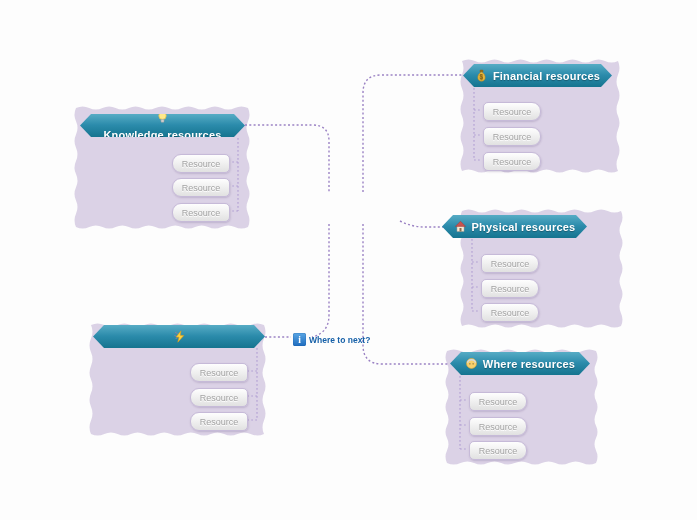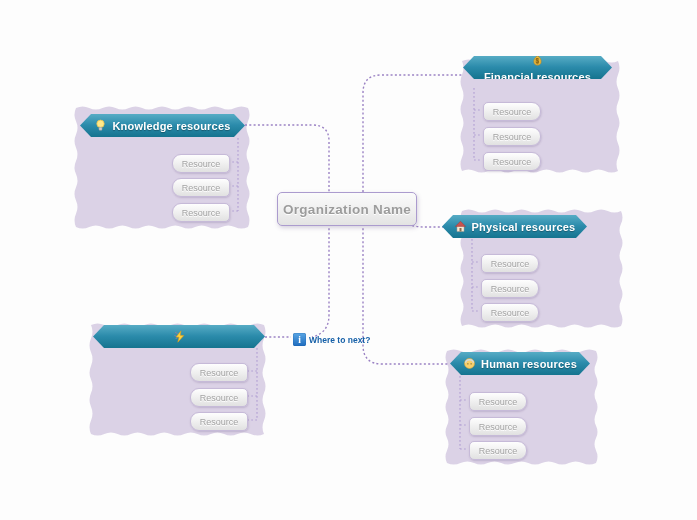--- a/index.html
+++ b/index.html
@@ -71,38 +71,35 @@
     </g>
     <g fill="none" stroke="#b4a2d4" stroke-width="1.2" stroke-dasharray="1.8 2.2">
       <path d="M238,138 V211 M238,162 H229 M238,186 H229 M238,211 H229"></path>
       <path d="M474,88 V160 M474,110 H482 M474,135 H482 M474,160 H482"></path>
       <path d="M472,239 V311 M472,262 H480 M472,287 H480 M472,311 H480"></path>
       <path d="M460,376 V449 M460,400 H468 M460,425 H468 M460,449 H468"></path>
       <path d="M257,348 V420 M257,371 H247 M257,396 H247 M257,420 H247"></path>
     </g>
   </svg>
 
-  <div class="center-node">
-    <span>Organization Name</span>
-  </div>
 
-  <div class="banner" style="left:80px;top:114px;width:165px;">
+  <div class="banner" style="left:80px;top:114px;width:165px;flex-direction:column;">
     <span class="bicon">
       <svg viewBox="0 0 13 13" width="13" height="13">
           <circle cx="6.5" cy="4.8" r="3.7" fill="#ffe98a" stroke="#e3c050" stroke-width="0.8"></circle>
           <rect x="5" y="8.3" width="3" height="3" rx="0.9" fill="#cfcfcf" stroke="#9a9a9a" stroke-width="0.5"></rect>
         </svg>
     </span>
     <span>Knowledge resources</span>
   </div>
   <div class="pill round-left" style="left:172px;top:154px;">Resource</div>
   <div class="pill round-left" style="left:172px;top:178px;">Resource</div>
   <div class="pill round-left" style="left:172px;top:203px;">Resource</div>
 
-  <div class="banner" style="left:463px;top:56px;width:149px;flex-direction:column;">
+  <div class="banner" style="left:463px;top:64px;width:149px;">
     <span class="bicon">
       <svg viewBox="0 0 13 13" width="13" height="13">
           <rect x="4.7" y="0.8" width="3.6" height="2.6" rx="0.9" fill="#8a6a1f"></rect>
           <path d="M6.5 3 C3.5 4.6 2.6 7 2.9 9.2 C3.1 11 4.6 12.2 6.5 12.2 C8.4 12.2 9.9 11 10.1 9.2 C10.4 7 9.5 4.6 6.5 3 Z" fill="#eaba3e" stroke="#b8892a" stroke-width="0.6"></path>
           <text x="6.5" y="10" font-size="6.5" text-anchor="middle" fill="#8a6512" font-weight="bold" font-family="'Liberation Sans',sans-serif">$</text>
         </svg>
     </span>
     <span>Financial resources</span>
   </div>
   <div class="pill round-right" style="left:483px;top:102px;">Resource</div>
@@ -125,21 +122,21 @@
 
   <div class="banner" style="left:450px;top:352px;width:140px;">
     <span class="bicon">
       <svg viewBox="0 0 13 13" width="13" height="13">
           <circle cx="6.5" cy="6.5" r="5" fill="#f8d06c" stroke="#d8a83c" stroke-width="0.6"></circle>
           <path d="M1.8 5.4 A5 5 0 0 1 11.2 5.4 L10.2 6 A4 4 0 0 0 2.8 6 Z" fill="#d3d8dc"></path>
           <circle cx="4.9" cy="6.8" r="0.6" fill="#5a4a2a"></circle>
           <circle cx="8.1" cy="6.8" r="0.6" fill="#5a4a2a"></circle>
         </svg>
     </span>
-    <span>Human resources</span>
+    <span>Where resources</span>
   </div>
   <div class="pill round-right" style="left:469px;top:392px;">Resource</div>
   <div class="pill round-right" style="left:469px;top:417px;">Resource</div>
   <div class="pill round-right" style="left:469px;top:441px;">Resource</div>
 
   <div class="banner" style="left:93px;top:325px;width:172px;">
     <span class="bicon">
       <svg viewBox="0 0 13 13" width="13" height="13">
           <path d="M2 2.2 l2.6 1.4 M1.4 5.6 l2 .5 M2.6 8.4 l1.8 -.3" stroke="#8a7ab0" stroke-width="0.9" fill="none"></path>
           <path d="M8 0.8 L3 7 L6 7.2 L4.8 12.2 L10.8 5.6 L7.2 5.2 Z" fill="#ffd23e" stroke="#d89a1a" stroke-width="0.6"></path>

